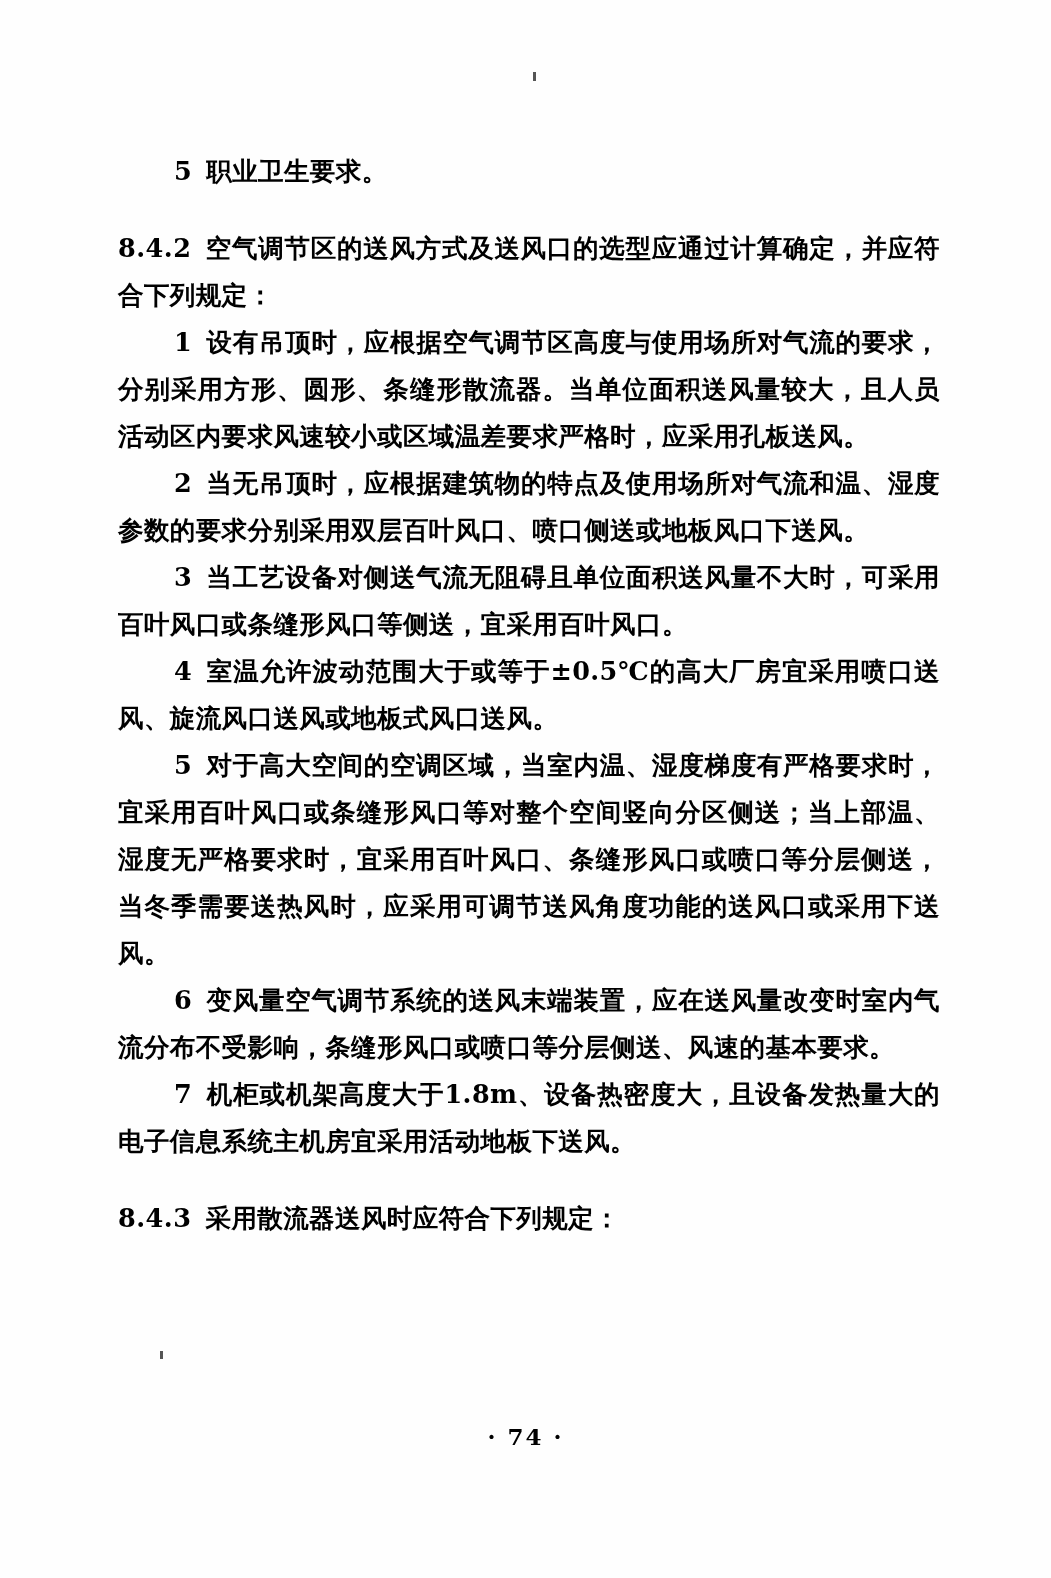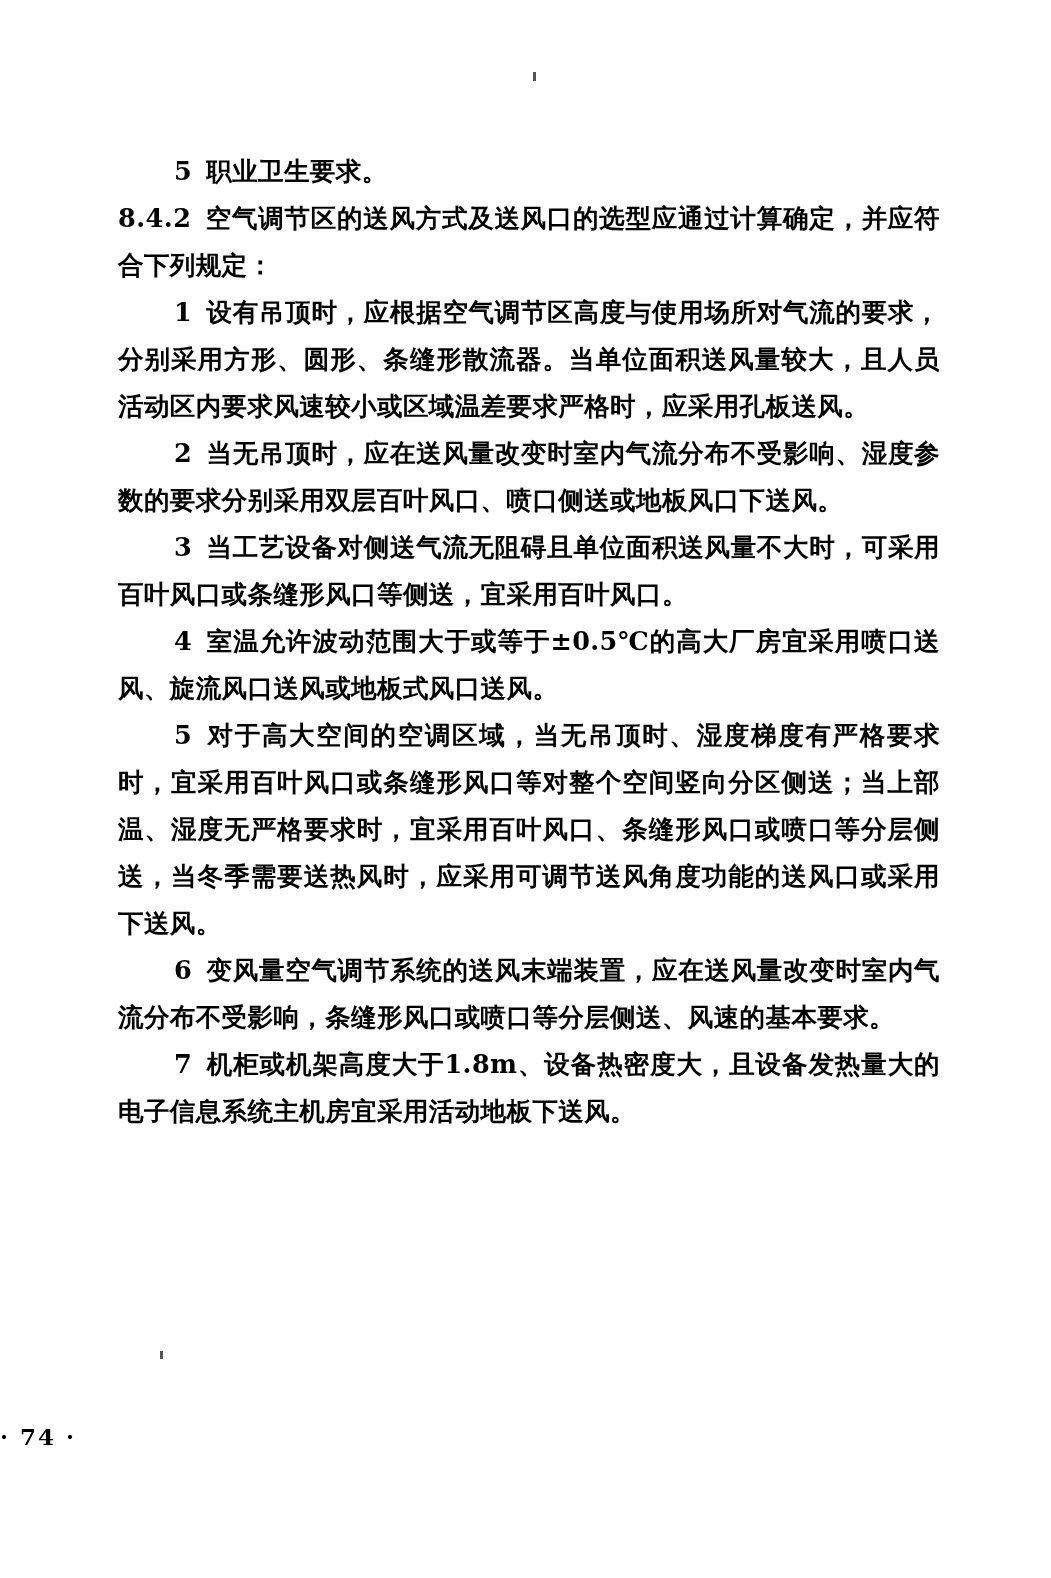--- a/index.html
+++ b/index.html
@@ -36,34 +36,36 @@
     text-justify: inter-ideograph;
     margin: 0;
     font-weight: 700;
     font-family: "DejaVu Serif", "Liberation Serif", serif;
   }
   .indent-1 {
     text-indent: 56px;
   }
   .indent-0 {
     text-indent: 0;
+    margin-top: 30px;
   }
   .num-label {
     font-weight: 700;
     letter-spacing: 0.5px;
   }
   .sp {
     display: inline-block;
     width: 14px;
   }
   .footer {
     position: absolute;
     left: 0;
     top: 1423px;
     width: 1051px;
+    text-align: center;
     font-size: 23px;
     font-weight: 700;
     letter-spacing: 2px;
     font-family: "DejaVu Serif", "Liberation Serif", serif;
   }
   .tick {
     position: absolute;
     left: 533px;
     top: 72px;
     width: 3px;
@@ -88,32 +90,33 @@
   <div class="tick2"></div>
 
   <div class="content">
 
     <p class="para indent-1"><span class="num-label">5</span><span class="sp"></span><span>职业卫生要求。</span></p>
 
     <p class="para indent-0"><span class="num-label">8.4.2</span><span class="sp"></span><span>空气调节区的送风方式及送风口的选型应通过计算确定，并应符合下列规定：</span></p>
 
     <p class="para indent-1"><span class="num-label">1</span><span class="sp"></span><span>设有吊顶时，应根据空气调节区高度与使用场所对气流的要求，分别采用方形、圆形、条缝形散流器。当单位面积送风量较大，且人员活动区内要求风速较小或区域温差要求严格时，应采用孔板送风。</span></p>
 
-    <p class="para indent-1"><span class="num-label">2</span><span class="sp"></span><span>当无吊顶时，应在送风量改变时室内气流分布不受影响、湿度参数的要求分别采用双层百叶风口、喷口侧送或地板风口下送风。</span></p>
+    <p class="para indent-1"><span class="num-label">2</span><span class="sp"></span><span>当无吊顶时，应根据建筑物的特点及使用场所对气流和温、湿度参数的要求分别采用双层百叶风口、喷口侧送或地板风口下送风。</span></p>
 
     <p class="para indent-1"><span class="num-label">3</span><span class="sp"></span><span>当工艺设备对侧送气流无阻碍且单位面积送风量不大时，可采用百叶风口或条缝形风口等侧送，宜采用百叶风口。</span></p>
 
     <p class="para indent-1"><span class="num-label">4</span><span class="sp"></span><span>室温允许波动范围大于或等于±0.5℃的高大厂房宜采用喷口送风、旋流风口送风或地板式风口送风。</span></p>
 
-    <p class="para indent-1"><span class="num-label">5</span><span class="sp"></span><span>对于高大空间的空调区域，当无吊顶时、湿度梯度有严格要求时，宜采用百叶风口或条缝形风口等对整个空间竖向分区侧送；当上部温、湿度无严格要求时，宜采用百叶风口、条缝形风口或喷口等分层侧送，当冬季需要送热风时，应采用可调节送风角度功能的送风口或采用下送风。</span></p>
+    <p class="para indent-1"><span class="num-label">5</span><span class="sp"></span><span>对于高大空间的空调区域，当室内温、湿度梯度有严格要求时，宜采用百叶风口或条缝形风口等对整个空间竖向分区侧送；当上部温、湿度无严格要求时，宜采用百叶风口、条缝形风口或喷口等分层侧送，当冬季需要送热风时，应采用可调节送风角度功能的送风口或采用下送风。</span></p>
 
     <p class="para indent-1"><span class="num-label">6</span><span class="sp"></span><span>变风量空气调节系统的送风末端装置，应在送风量改变时室内气流分布不受影响，条缝形风口或喷口等分层侧送、风速的基本要求。</span></p>
 
     <p class="para indent-1"><span class="num-label">7</span><span class="sp"></span><span>机柜或机架高度大于1.8m、设备热密度大，且设备发热量大的电子信息系统主机房宜采用活动地板下送风。</span></p>
 
 
+    <p class="para indent-0"><span class="num-label">8.4.3</span><span class="sp"></span><span>采用散流器送风时应符合下列规定：</span></p>
 
 
   </div>
 
   <div class="footer">· 74 ·</div>
 
 </div>
 
 </body></html>

